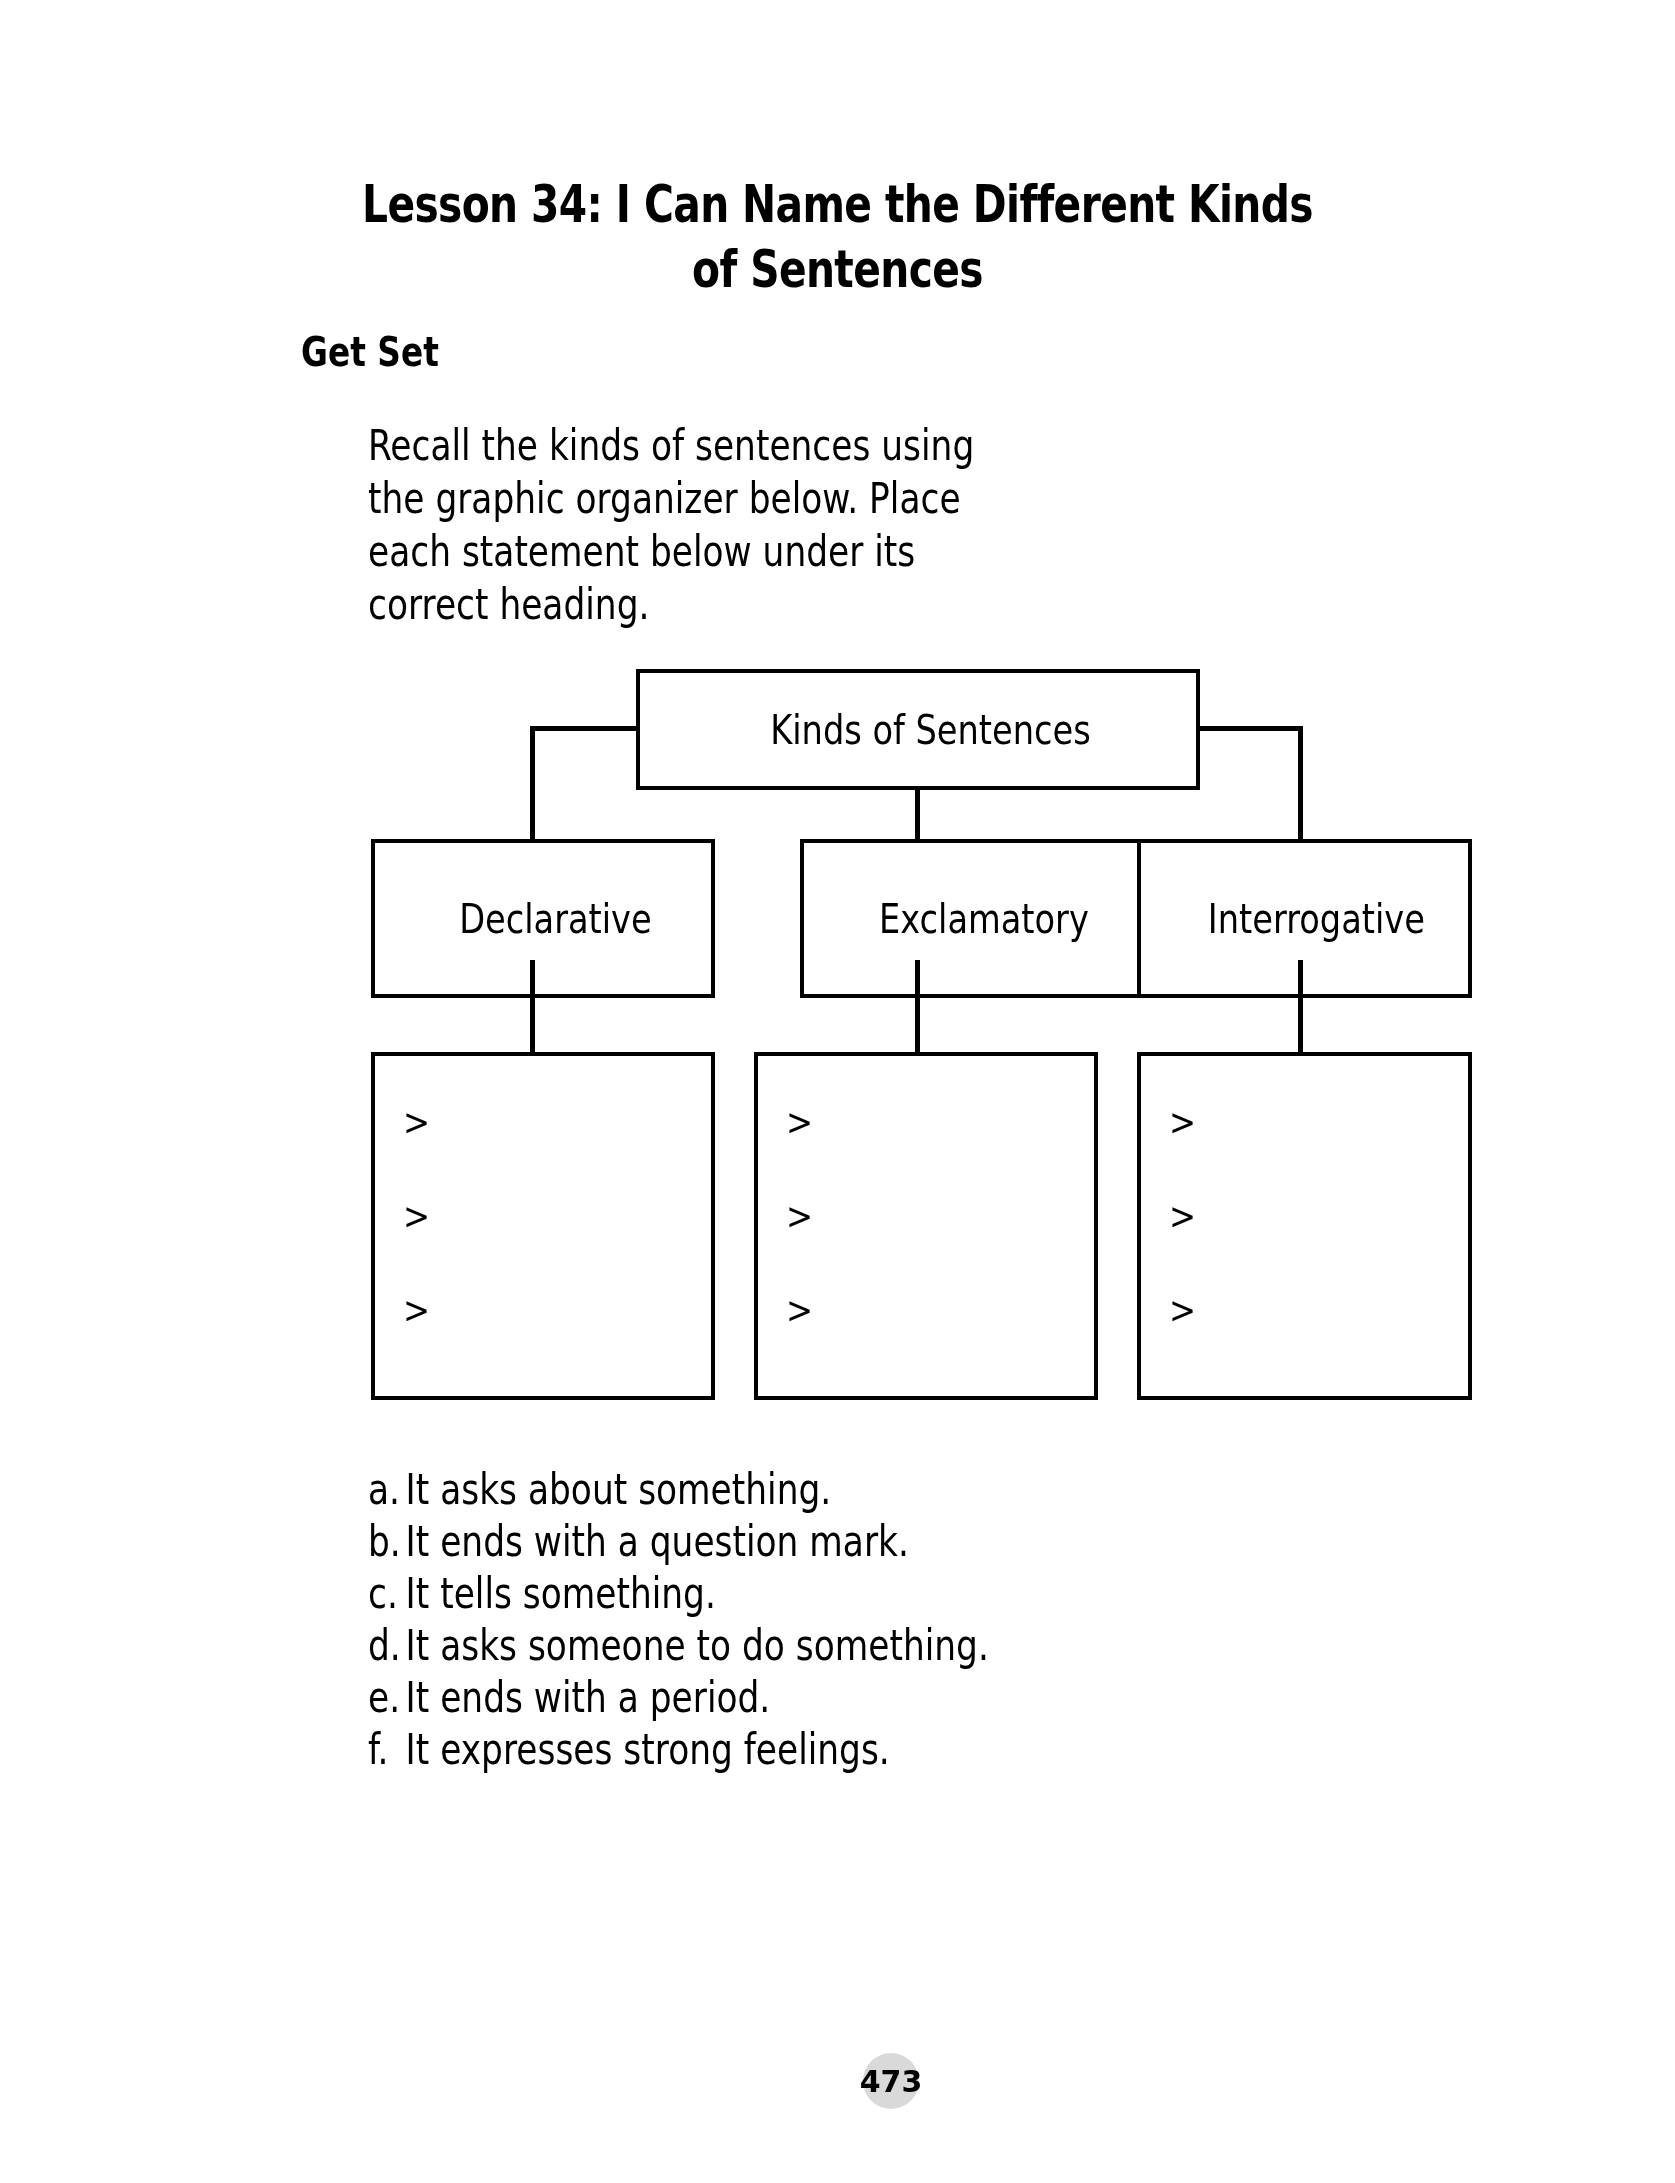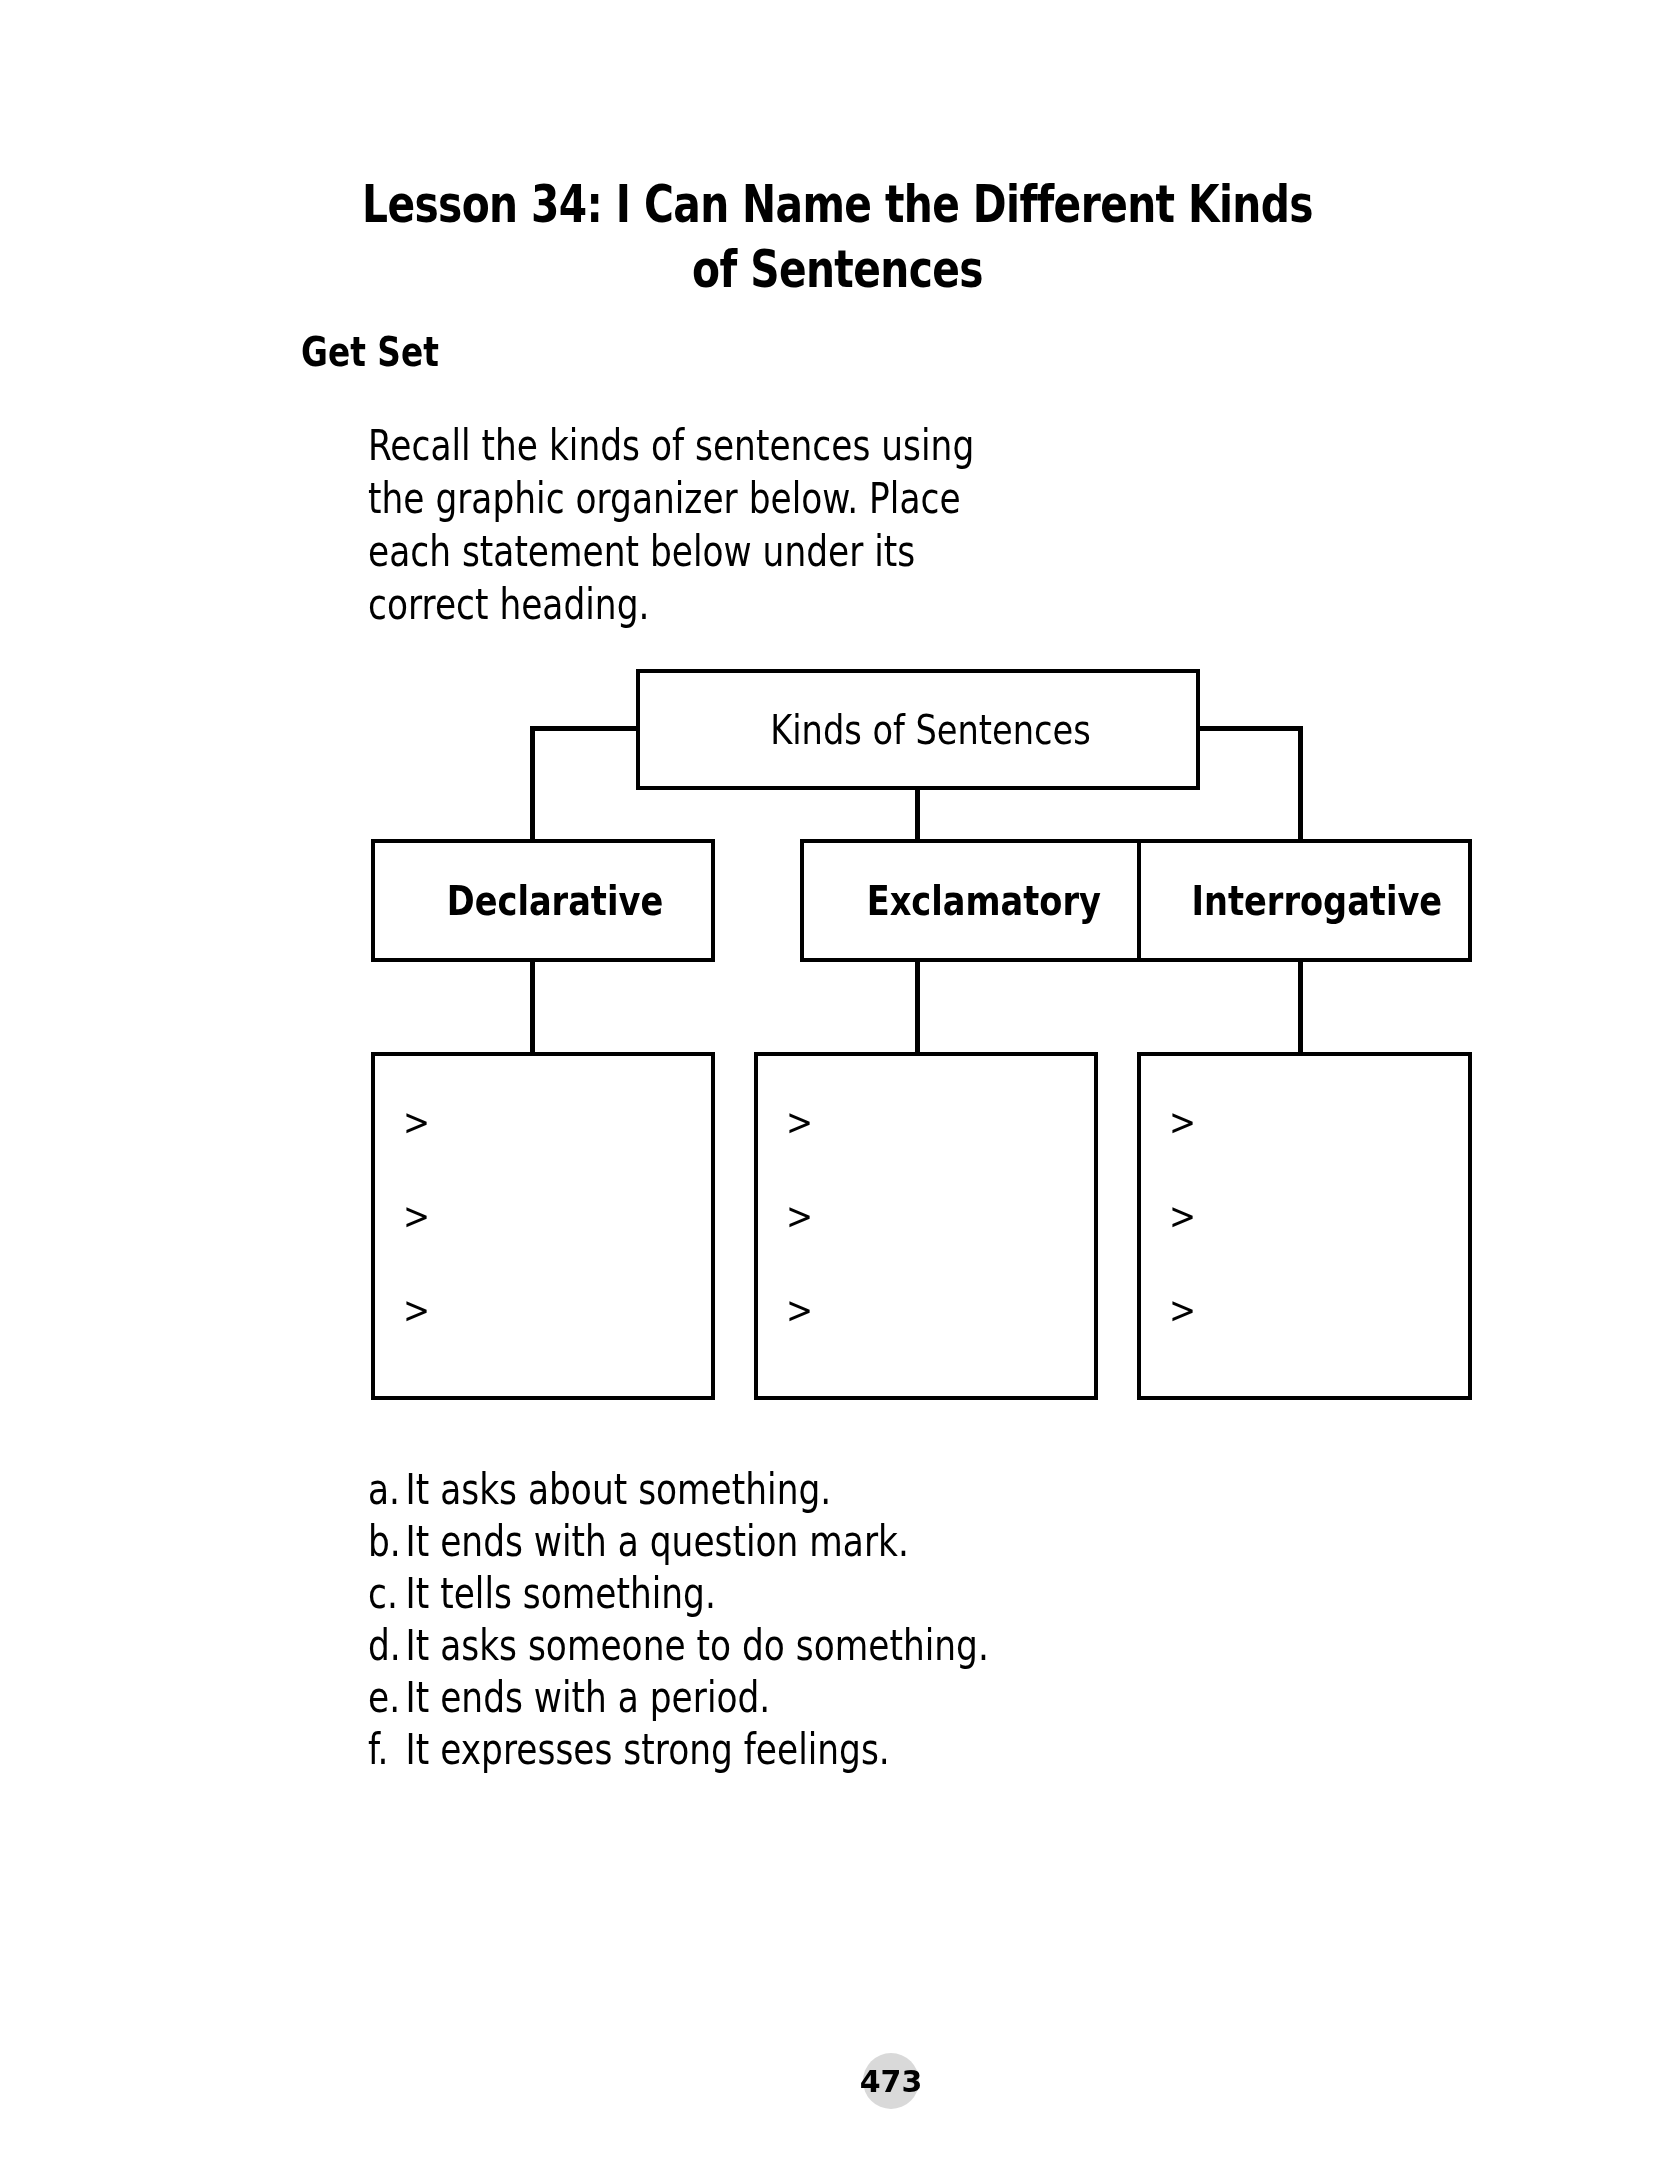--- a/index.html
+++ b/index.html
@@ -75,21 +75,21 @@
   .node-label {
     font-size: 41px;
     line-height: 46px;
     color: #000000;
     white-space: nowrap;
     transform: scaleX(0.82);
   }
 
   .root-node  { left: 636px;  top: 669px;  width: 564px; height: 121px; }
 
-  .cat-node   { top: 839px; height: 123px; font-weight: bold; }
+  .cat-node   { top: 839px; height: 159px; }
   .cat-1 { left: 371px;  width: 344px; }
   .cat-2 { left: 754px;  width: 344px; margin-left: 46px; }
   .cat-3 { left: 1137px; width: 335px; justify-content: center; }
 
   .answer-node {
     position: absolute;
     box-sizing: border-box;
     border: 4.1px solid #000000;
     background: #ffffff;
     top: 1052px;

